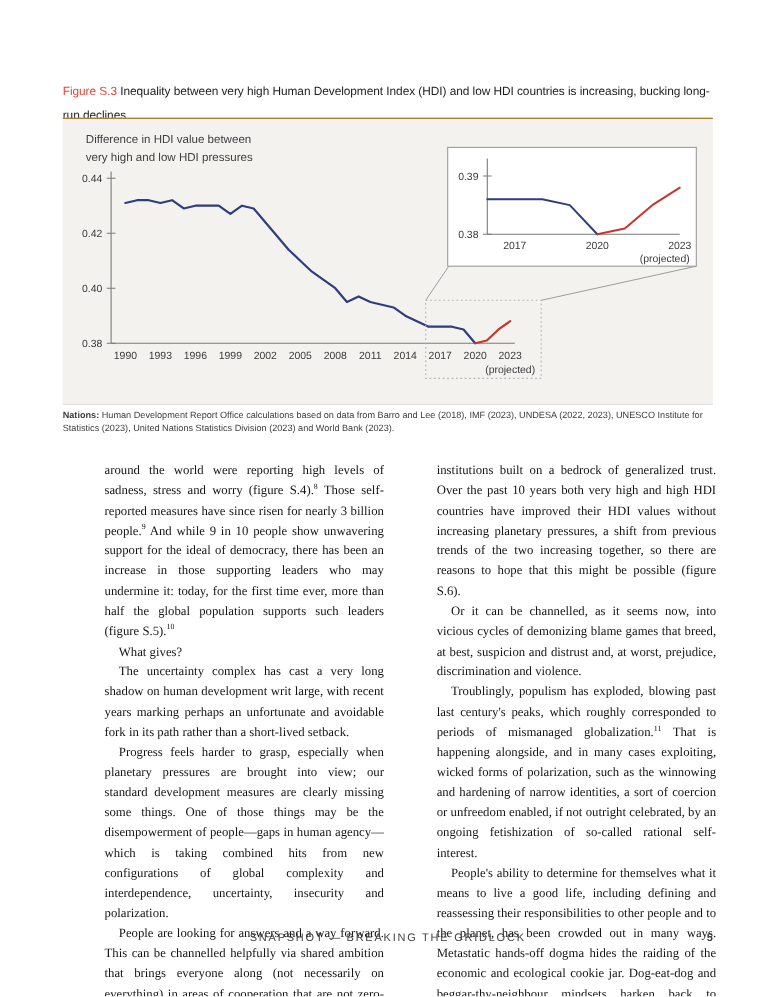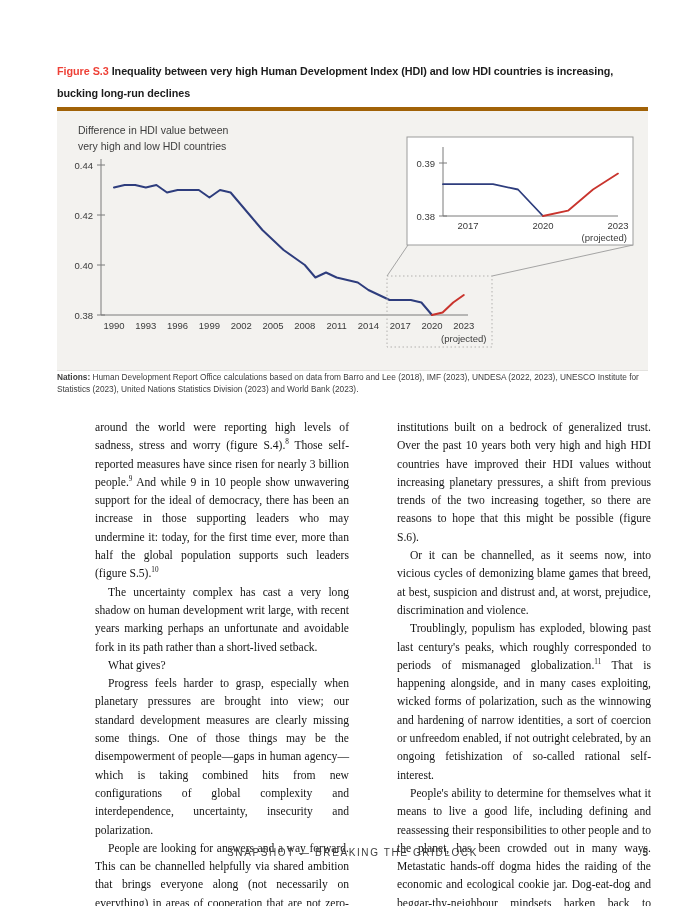--- a/index.html
+++ b/index.html
@@ -1,24 +1,24 @@
 <!DOCTYPE html>
 <html><head>
 <meta charset="utf-8">
 <style>
   html,body{margin:0;padding:0;background:#fff;}
   .page{position:relative;width:700px;height:906px;background:#ffffff;
         font-family:"Liberation Sans",sans-serif;overflow:hidden;}
 
-  .caption{position:absolute;left:57px;top:60px;width:592px;margin:0;
-           font-size:10.8px;font-weight:bold;color:#1c1c1c;line-height:22px;letter-spacing:-0.05px;}
+  .caption{position:absolute;left:57px;top:72px;width:592px;margin:0;
+           font-size:10.8px;font-weight:normal;color:#1c1c1c;line-height:22px;letter-spacing:-0.05px;}
   .figlabel{color:#ee4137;}
 
   .panel{position:absolute;left:57px;top:107px;width:591px;height:259px;
-         background:#f3f2ef;border-top:4px solid #a16207;border-bottom:1px solid #e3e2df;box-sizing:content-box;}
+         background:#f3f2ef;border-top:1px solid #a16207;border-bottom:1px solid #e3e2df;box-sizing:content-box;}
   .chart-title{position:absolute;left:21px;top:12px;font-size:10.5px;color:#3d3d3d;line-height:1.5;}
   .panel svg{position:absolute;left:0;top:0;}
   svg text{font-family:"Liberation Sans",sans-serif;font-size:9.5px;fill:#3a3a3a;}
 
   .notes{position:absolute;left:57px;top:372px;width:591px;margin:0;
          font-size:8.3px;color:#3d3d3d;line-height:1.42;}
   .notes .b{font-weight:bold;}
 
   .cols{position:absolute;left:95px;top:419px;width:556px;display:flex;gap:48px;}
   .col{width:254px;font-family:"Liberation Serif",serif;font-size:11.6px;
@@ -34,21 +34,21 @@
 </head>
 <body>
 
 <div class="page">
 
   <p class="caption"><span class="figlabel">Figure S.3</span><span> Inequality between very high Human Development Index (HDI) and low HDI countries is increasing, bucking long-run declines</span></p>
 
   <div class="panel">
     <div class="chart-title">
       <div>Difference in HDI value between</div>
-      <div>very high and low HDI countries</div>
+      <div>very high and low HDI pressures</div>
     </div>
     <svg id="chart-svg" width="591" height="259" viewBox="0 0 591 259">
         <line x1="44" y1="48" x2="44" y2="204" stroke="#7a7a7a" stroke-width="1"></line>
         <line x1="44" y1="204" x2="411" y2="204" stroke="#7a7a7a" stroke-width="1"></line>
         <line x1="40" y1="204" x2="48" y2="204" stroke="#7a7a7a" stroke-width="1"></line>
         <text x="36" y="207.5" text-anchor="end">0.38</text>
         <line x1="40" y1="153.99999999999994" x2="48" y2="153.99999999999994" stroke="#7a7a7a" stroke-width="1"></line>
         <text x="36" y="157.49999999999994" text-anchor="end">0.40</text>
         <line x1="40" y1="104.00000000000006" x2="48" y2="104.00000000000006" stroke="#7a7a7a" stroke-width="1"></line>
         <text x="36" y="107.50000000000006" text-anchor="end">0.42</text>
@@ -88,22 +88,22 @@
       </svg>
   </div>
 
   <div class="notes">
     <div><span class="b">Nations:</span><span> Human Development Report Office calculations based on data from Barro and Lee (2018), IMF (2023), UNDESA (2022, 2023), UNESCO Institute for Statistics (2023), United Nations Statistics Division (2023) and World Bank (2023).</span></div>
   </div>
 
   <div class="cols">
     <div class="col" id="col-left">
         <p class="bp">around the world were reporting high levels of sadness, stress and worry (figure S.4).<sup>8</sup> Those self-reported measures have since risen for nearly 3 billion people.<sup>9</sup> And while 9 in 10 people show unwavering support for the ideal of democracy, there has been an increase in those supporting leaders who may undermine it: today, for the first time ever, more than half the global population supports such leaders (figure S.5).<sup>10</sup></p>
+        <p class="bp ind">What gives?</p>
         <p class="bp ind">The uncertainty complex has cast a very long shadow on human development writ large, with recent years marking perhaps an unfortunate and avoidable fork in its path rather than a short-lived setback.</p>
-        <p class="bp ind">What gives?</p>
         <p class="bp ind">Progress feels harder to grasp, especially when planetary pressures are brought into view; our standard development measures are clearly missing some things. One of those things may be the disempowerment of people—gaps in human agency—which is taking combined hits from new configurations of global complexity and interdependence, uncertainty, insecurity and polarization.</p>
         <p class="bp ind">People are looking for answers and a way forward. This can be channelled helpfully via shared ambition that brings everyone along (not necessarily on everything) in areas of cooperation that are not zero-sum, enabled by cooperative narratives and</p>
       </div>
     <div class="col" id="col-right">
         <p class="bp">institutions built on a bedrock of generalized trust. Over the past 10 years both very high and high HDI countries have improved their HDI values without increasing planetary pressures, a shift from previous trends of the two increasing together, so there are reasons to hope that this might be possible (figure S.6).</p>
         <p class="bp ind">Or it can be channelled, as it seems now, into vicious cycles of demonizing blame games that breed, at best, suspicion and distrust and, at worst, prejudice, discrimination and violence.</p>
         <p class="bp ind">Troublingly, populism has exploded, blowing past last century's peaks, which roughly corresponded to periods of mismanaged globalization.<sup>11</sup> That is happening alongside, and in many cases exploiting, wicked forms of polarization, such as the winnowing and hardening of narrow identities, a sort of coercion or unfreedom enabled, if not outright celebrated, by an ongoing fetishization of so-called rational self-interest.</p>
         <p class="bp ind">People's ability to determine for themselves what it means to live a good life, including defining and reassessing their responsibilities to other people and to the planet, has been crowded out in many ways. Metastatic hands-off dogma hides the raiding of the economic and ecological cookie jar. Dog-eat-dog and beggar-thy-neighbour mindsets harken back to mercantilist eras. And policies and institutions—including those</p>
       </div>
   </div>

